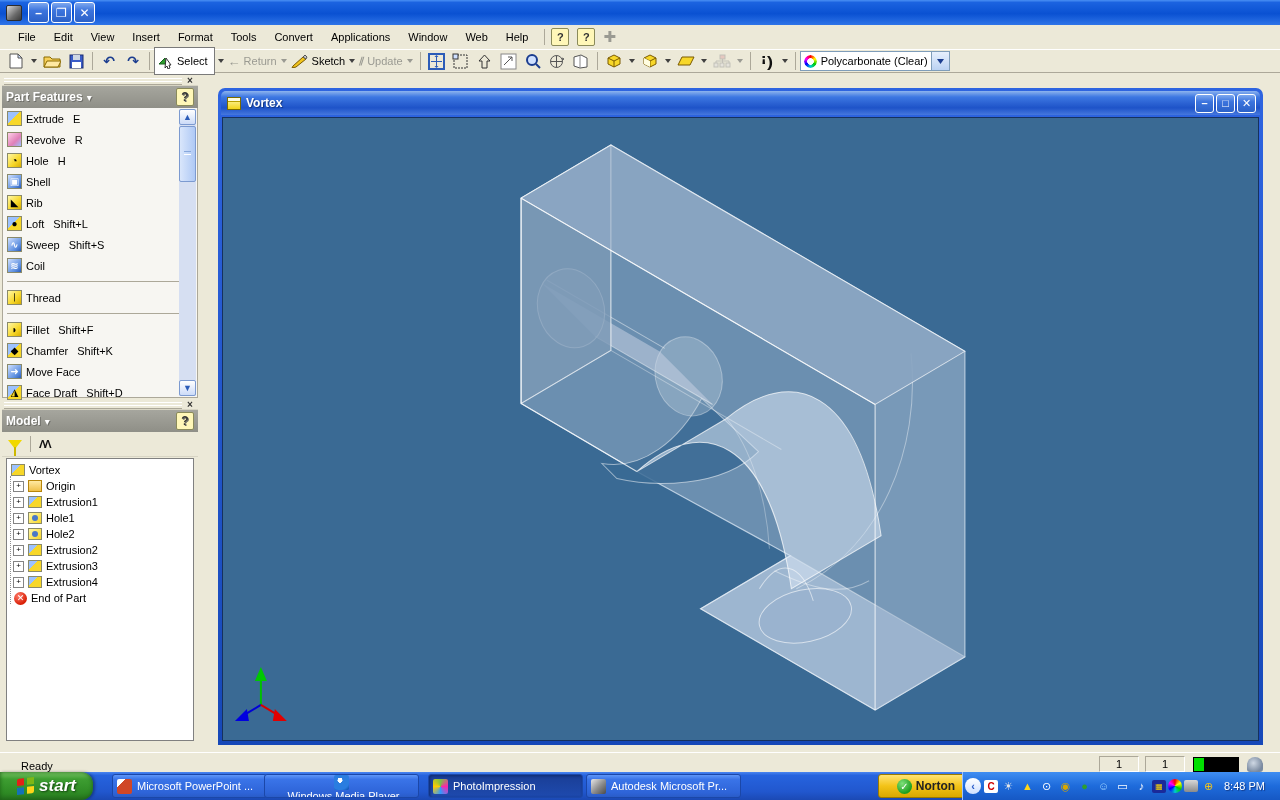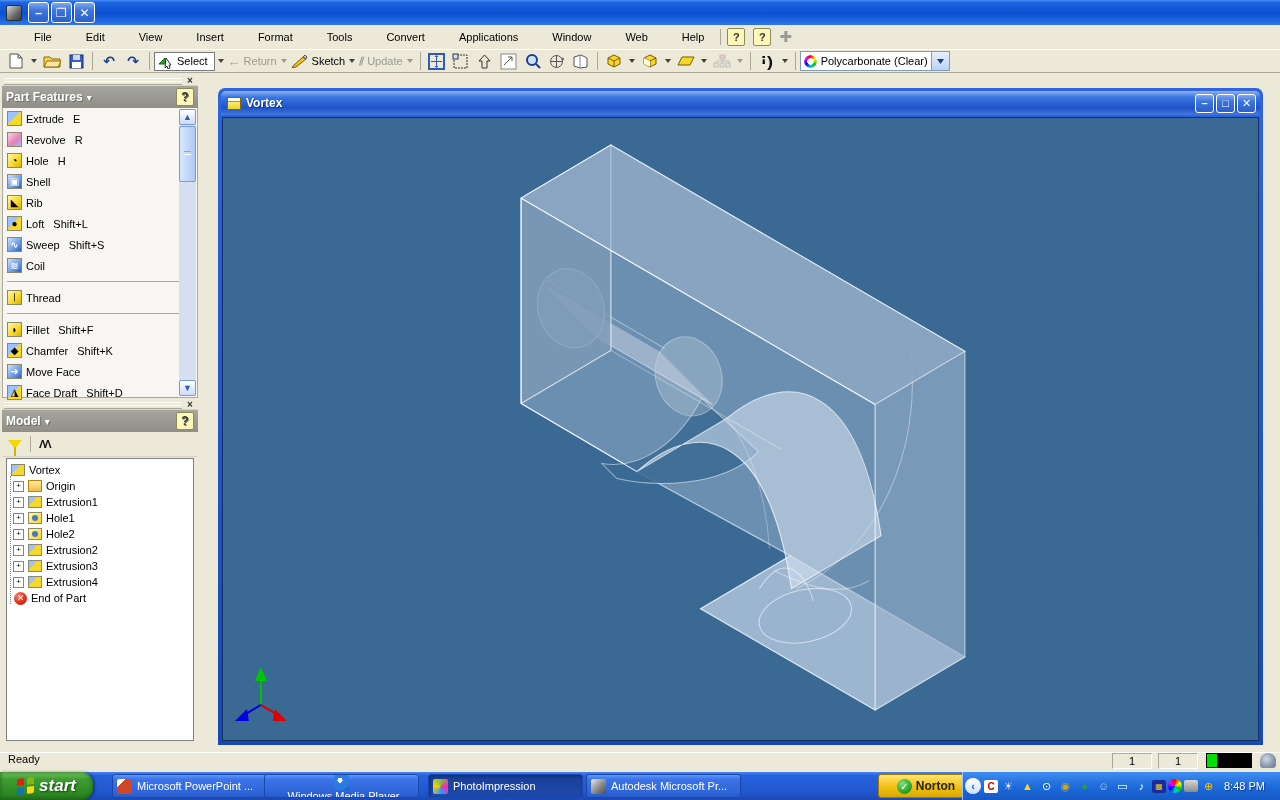--- a/index.html
+++ b/index.html
@@ -11,35 +11,35 @@
     display:flex;align-items:center;padding:0 4px;box-sizing:border-box;}
   #titlebar .appicon{width:16px;height:16px;margin:0 4px 0 2px;border-radius:2px;
     background:linear-gradient(135deg,#d8d8d8,#6a6a6a 60%,#3a3a3a);border:1px solid #2c2c2c;box-sizing:border-box;}
   #titlebar .title{color:#fff;font-weight:bold;font-size:12px;text-shadow:1px 1px 1px #00318c;flex:1;}
   .winbtn{width:21px;height:21px;margin-left:2px;border-radius:3px;border:1px solid #fff;
     background:linear-gradient(180deg,#7DA8EF 0%,#3C74DD 40%,#2B61C8 100%);
     color:#fff;font-weight:bold;font-size:12px;display:flex;align-items:center;justify-content:center;box-sizing:border-box;}
   
   #menubar{position:absolute;left:0;top:25px;width:1280px;height:25px;background:#ECE9D8;
     border-bottom:1px solid #fff;display:flex;align-items:center;padding-left:10px;box-sizing:border-box;}
-  #menubar .mitem{padding:3px 8px;margin-right:2px;margin-left:16px;}
+  #menubar .mitem{padding:3px 8px;margin-right:2px;}
   #menubar .msep{width:1px;height:16px;background:#ACA899;margin:0 6px;}
   .helpbox{width:16px;height:16px;background:#FFF7B8;border:1px solid #8a8a5a;border-radius:2px;
     display:flex;align-items:center;justify-content:center;font-weight:bold;color:#333;margin-right:8px;}
   .plusicon{color:#9a9a92;font-weight:bold;font-size:15px;}
   
   #toolbar{position:absolute;left:0;top:50px;width:1280px;height:23px;background:#ECE9D8;
     border-bottom:1px solid #ACA899;display:flex;align-items:center;padding-left:4px;box-sizing:border-box;}
   .tbtn{height:20px;min-width:22px;display:flex;align-items:center;justify-content:center;margin:0 1px;}
   .tsep{width:1px;height:18px;background:#ACA899;margin:0 4px;}
   .caret{width:0;height:0;border-left:3px solid transparent;border-right:3px solid transparent;border-top:4px solid #404040;margin:0 3px;}
   .caret.dim{border-top-color:#9a9a92;}
   .tlabel{margin-left:3px;}
   .dimtext{color:#9a9a92;}
-  .selbtn{border:1px solid #7a7a7a;background:#fff;padding:1px 6px 1px 3px;display:flex;align-items:center;height:19px;box-sizing:border-box;}
+  .selbtn{border:1px solid #7a7a7a;background:#fff;padding:1px 6px 1px 3px;display:flex;align-items:center;height:28px;box-sizing:border-box;}
   .glyphbtn{font-size:14px;font-weight:bold;color:#1b3d8f;}
   .combo{display:flex;align-items:center;background:#fff;border:1px solid #7F9DB9;height:20px;width:150px;box-sizing:border-box;padding-left:3px;}
   .combo .ring{width:13px;height:13px;border-radius:50%;background:conic-gradient(#f00,#ff0,#0c0,#0cc,#00f,#f0f,#f00);
     -webkit-mask:radial-gradient(circle,transparent 34%,#000 36%);mask:radial-gradient(circle,transparent 34%,#000 36%);margin-right:4px;}
   .combo .cbtext{flex:1;}
   .combo .cbbtn{width:17px;height:18px;background:linear-gradient(180deg,#E7F0FD,#BBD2F2);border-left:1px solid #7F9DB9;
     display:flex;align-items:center;justify-content:center;}
   .icon16 svg{display:block;}
   
   .panel{position:absolute;left:2px;width:196px;background:#ECE9D8;}
@@ -97,21 +97,21 @@
     display:flex;align-items:center;padding:0 4px;}
   #doctitle .dtext{color:#fff;font-weight:bold;font-size:12px;text-shadow:1px 1px 1px #10337e;flex:1;}
   .cubeicon{width:14px;height:13px;background:linear-gradient(180deg,#FFF9B0,#F2D41B);border:1px solid #7a6a00;
     box-sizing:border-box;margin:0 5px 0 2px;position:relative;}
   .cubeicon:after{content:"";position:absolute;left:0;top:0;right:0;height:3px;background:#fffde0;border-bottom:1px solid #b89f00;}
   .winbtn.small{width:19px;height:19px;font-size:11px;}
   #viewport{position:absolute;left:4px;top:29px;right:4px;bottom:4px;background:#3A6A94;border:1px solid #16315e;box-sizing:border-box;}
   #viewport svg{display:block;width:100%;height:100%;}
   
   #statusbar{position:absolute;left:0;top:752px;width:1280px;height:20px;background:#ECE9D8;border-top:1px solid #fff;
-    display:flex;align-items:flex-start;box-sizing:border-box;padding:0 4px;}
+    display:flex;align-items:flex-end;box-sizing:border-box;padding:0 17px;}
   #statusbar .msg{flex:1;padding-left:4px;}
   .sfield{width:40px;height:16px;border:1px solid #ACA899;border-bottom-color:#fff;border-right-color:#fff;
     background:#ECE9D8;display:flex;align-items:center;justify-content:center;margin-left:6px;box-sizing:border-box;}
   .sprog{width:46px;height:15px;background:#000;margin-left:8px;position:relative;}
   .sprog i{position:absolute;left:1px;top:1px;bottom:1px;width:10px;background:#00E000;}
   .satico{width:16px;height:15px;margin-left:8px;background:radial-gradient(circle at 40% 40%,#cfd8e4,#7a8aa0 70%);border-radius:50% 50% 20% 20%;}
   
   #taskbar{position:absolute;left:0;top:772px;width:1280px;height:28px;
     background:linear-gradient(180deg,#4A86F0 0%,#2663DE 12%,#2157CE 70%,#1B49B4 100%);}
   #startbtn{position:absolute;left:0;top:0;height:28px;width:93px;border-radius:0 12px 12px 0;

